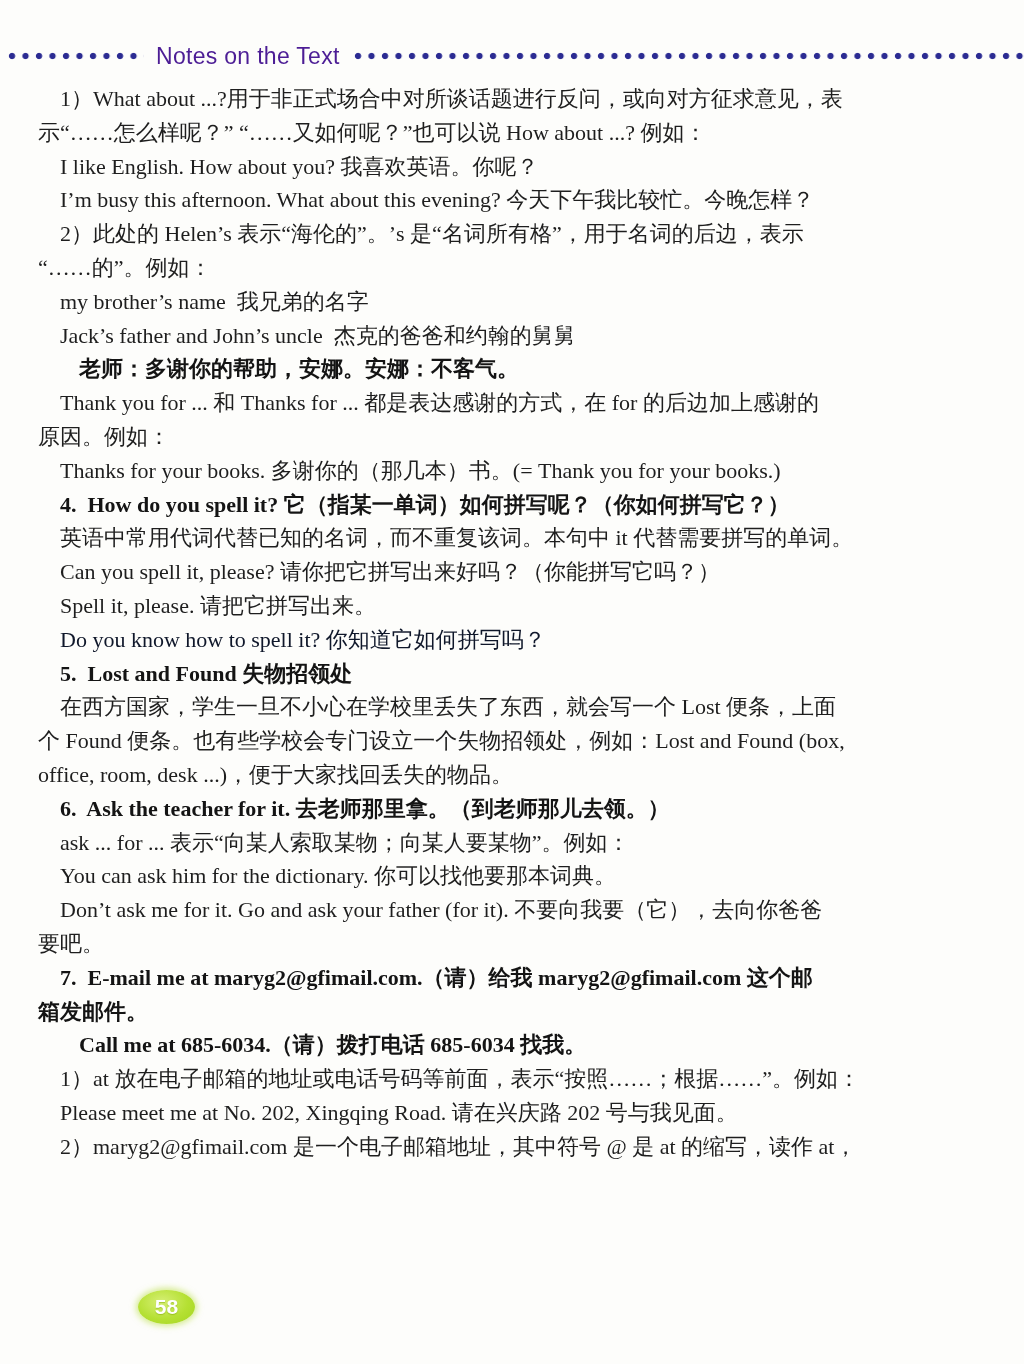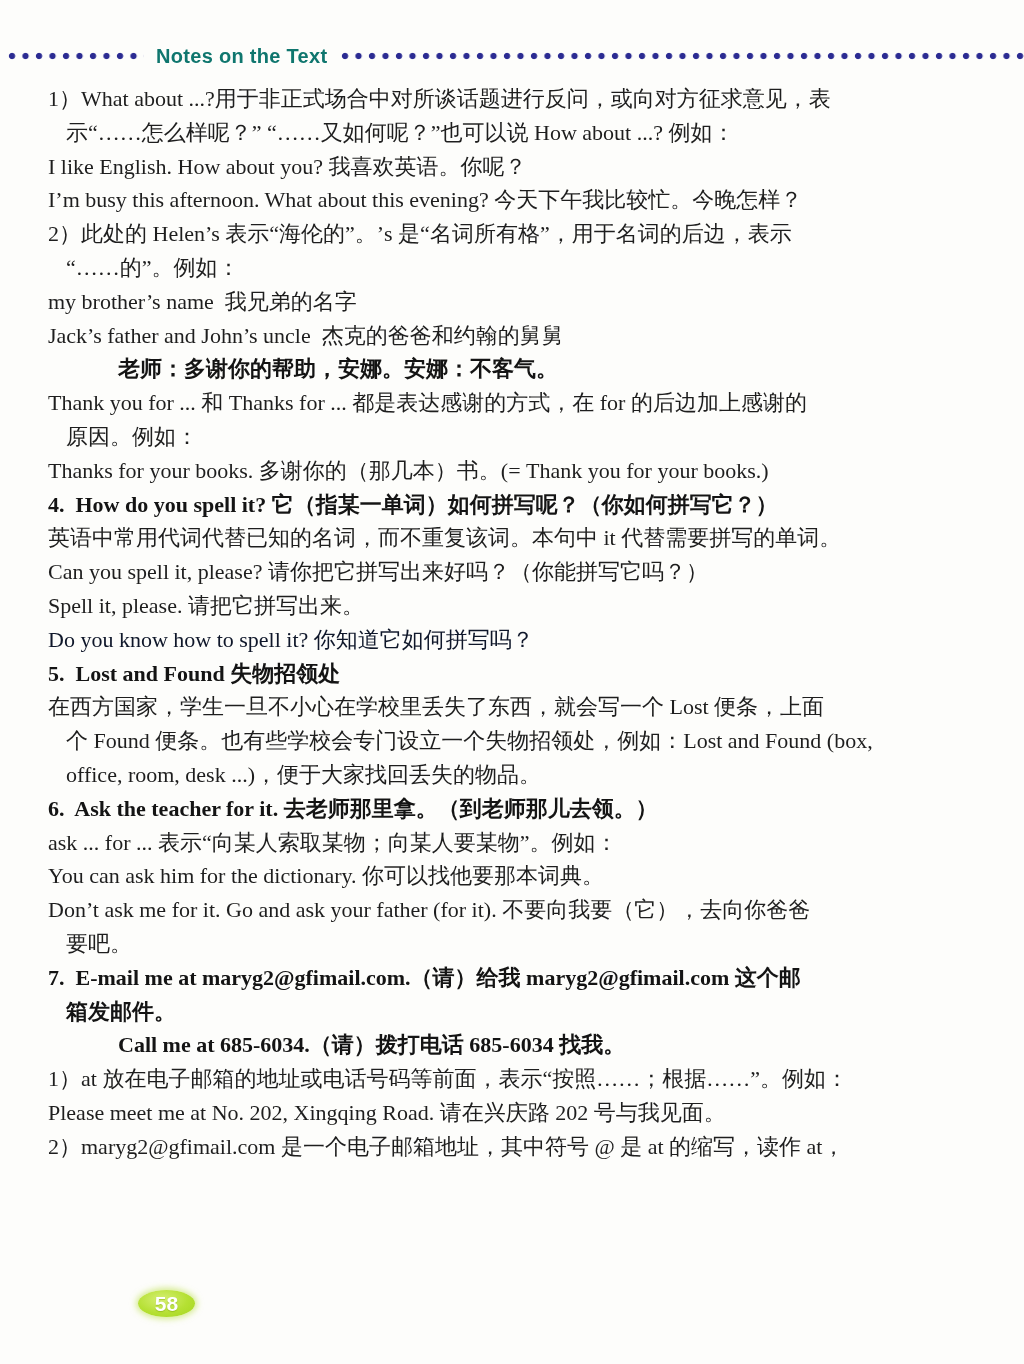--- a/index.html
+++ b/index.html
@@ -18,39 +18,39 @@
   }
   .dots{
     height:8px;
     background-image:radial-gradient(circle at 4px 4px,#2b2b92 2.7px,rgba(43,43,146,0) 3.6px);
     background-size:13.5px 8px;background-repeat:repeat-x;
   }
   .dots-left{width:136px;margin-left:8px;}
   .dots-right{flex:1;}
   .header-title{
     font-family:"Liberation Sans",sans-serif;
-    font-weight:bold;font-size:20px;color:#0f766e;
+    font-weight:normal;font-size:23px;color:#4c1d95;
     margin:0 14px 0 12px;white-space:nowrap;letter-spacing:.3px;
   }
   
   .content{position:absolute;top:82px;left:0;right:0;}
   .line{
     font-size:22px;line-height:33.8px;
     white-space:pre;            
     margin-right:60px;
   }
-  .i0{margin-left:66px;}
-  .i1{margin-left:48px;}
-  .i2{margin-left:118px;}
+  .i0{margin-left:38px;}
+  .i1{margin-left:60px;}
+  .i2{margin-left:79px;}
   .bold{font-weight:bold;color:#141414;}
   .light{color:#0f172a;}
   
   .badge{
     position:absolute;left:138px;top:1290px;
-    width:57px;height:27px;border-radius:50%;
+    width:57px;height:34px;border-radius:50%;
     background:radial-gradient(ellipse at 42% 35%,#d6ef75 0%,#b5e033 55%,#a3d51f 100%);
     box-shadow:0 0 6px 2px rgba(178,221,48,.55);
     display:flex;align-items:center;justify-content:center;
     font-family:"Liberation Sans",sans-serif;font-weight:bold;
     font-size:21px;color:#ffffff;text-shadow:0 1px 1px rgba(120,160,0,.5);
   }
 </style>
 </head>
 <body>
 

